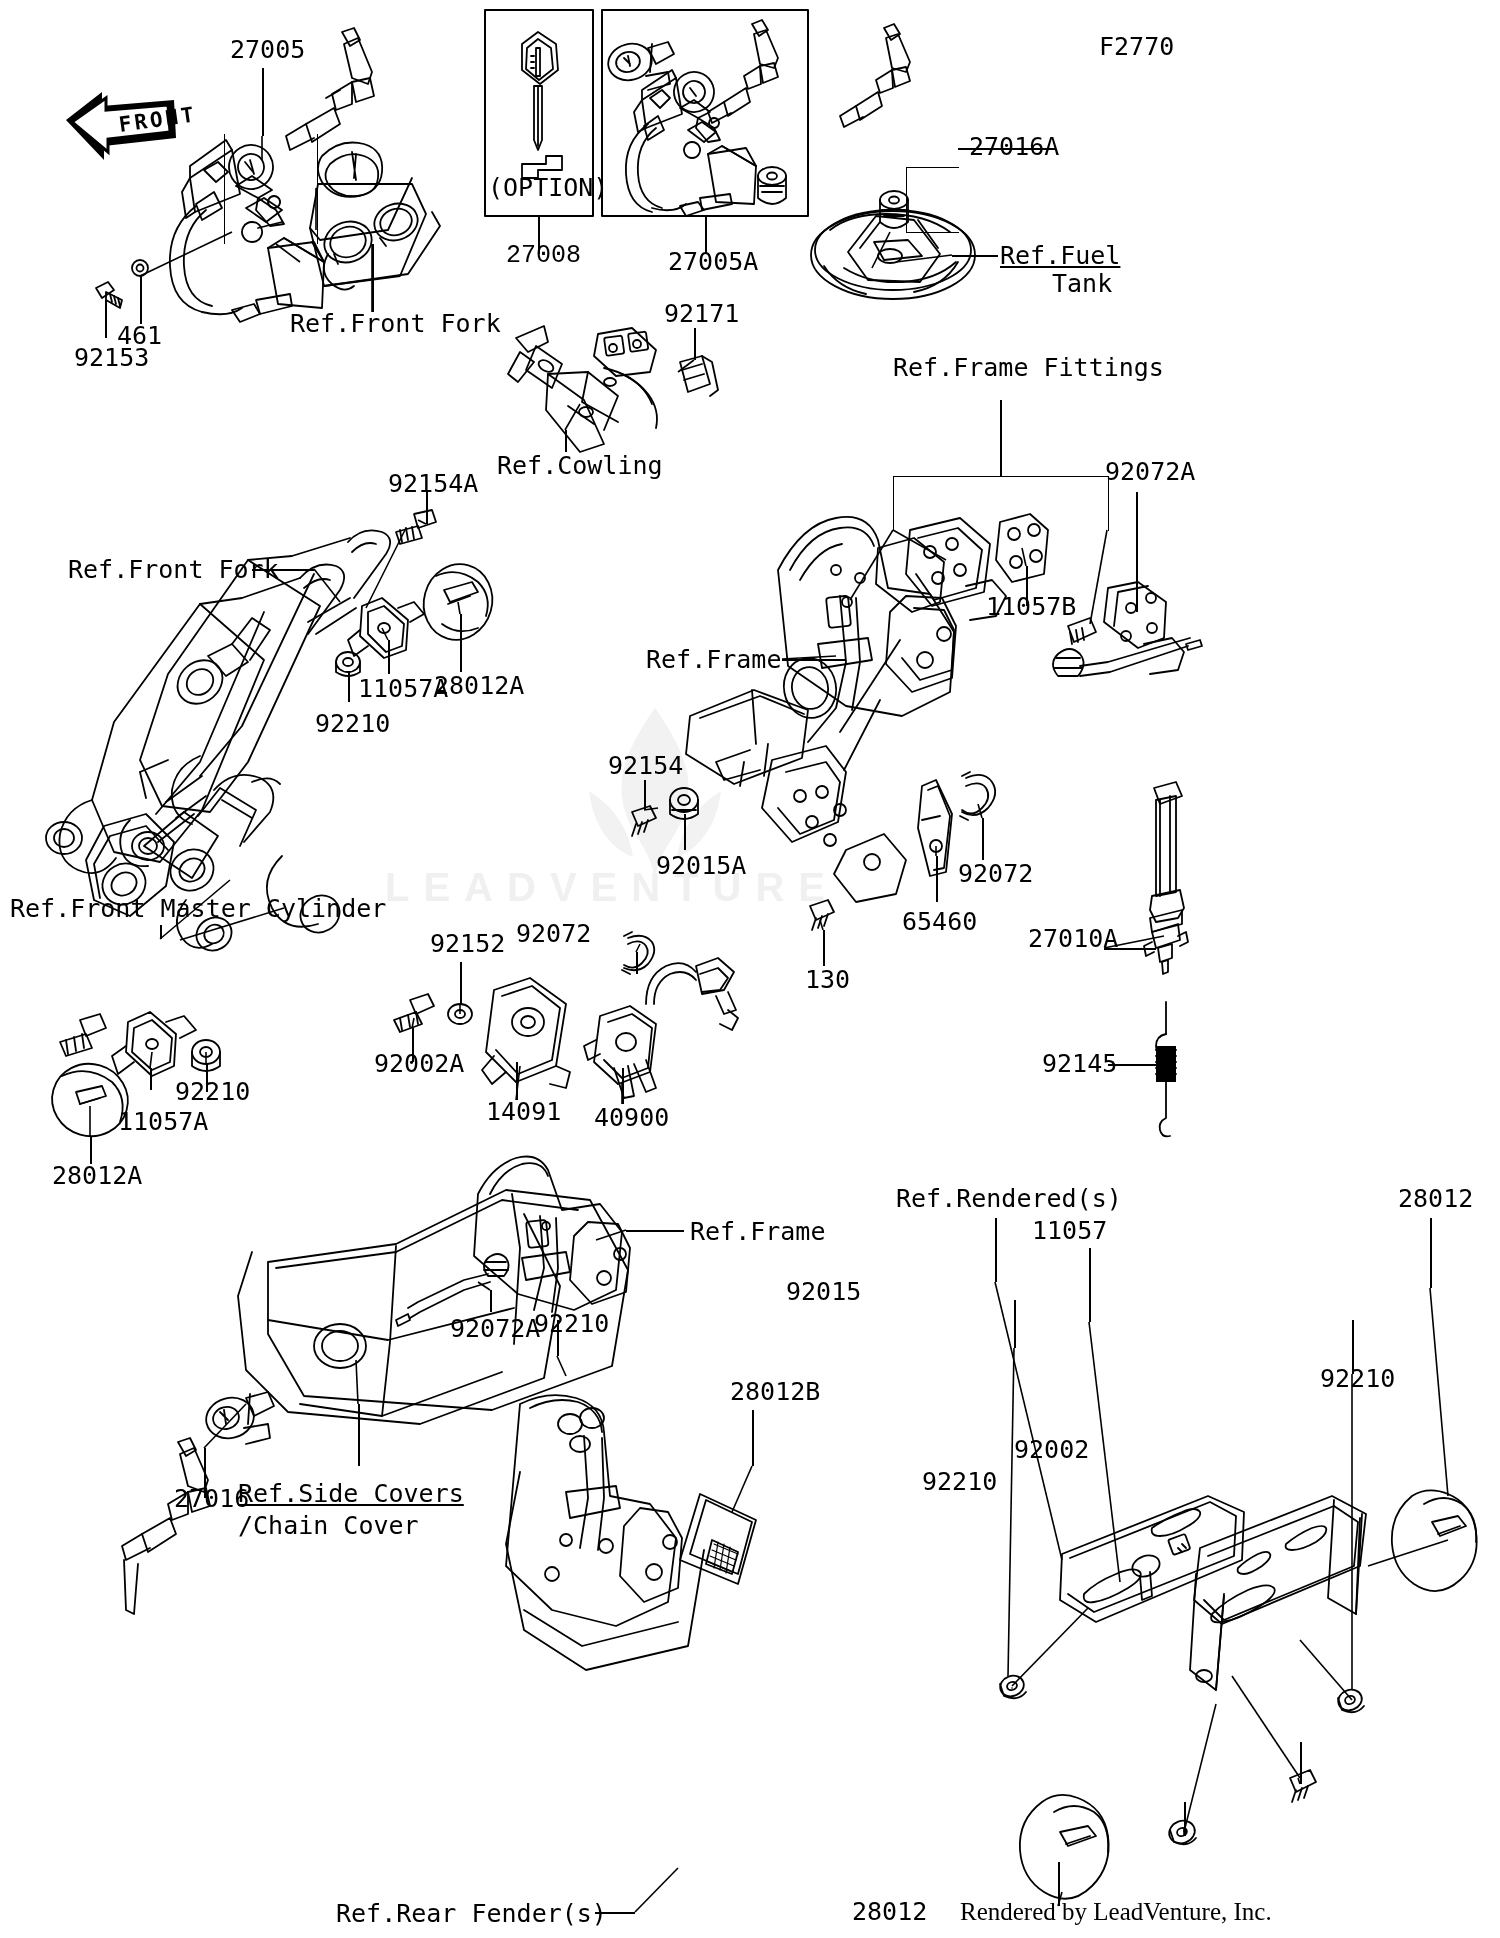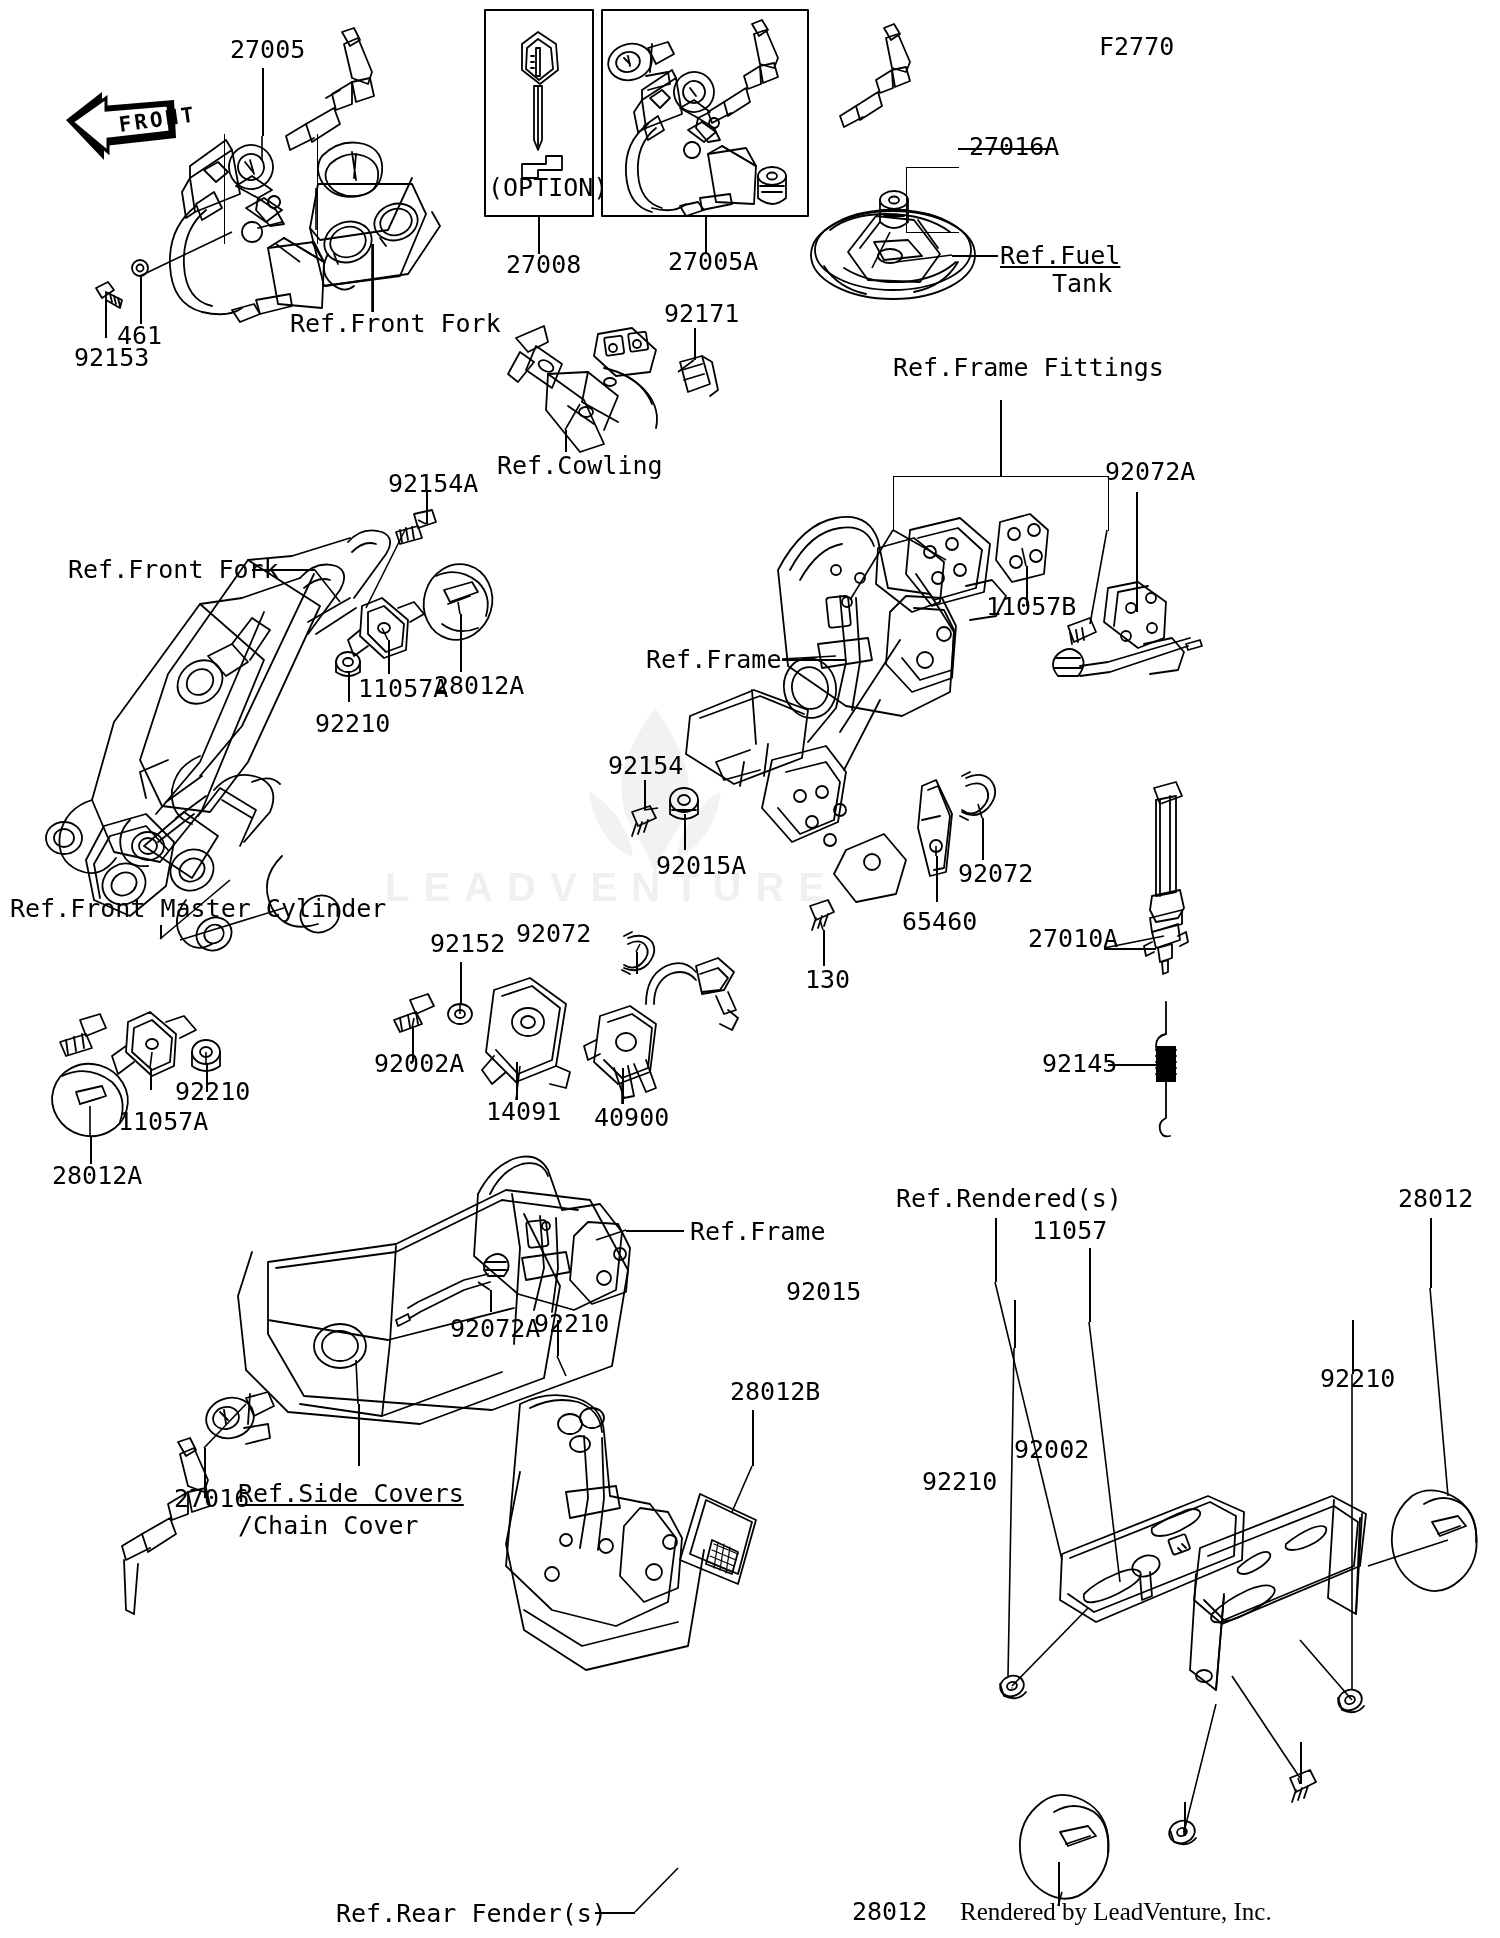--- a/index.html
+++ b/index.html
@@ -772,21 +772,21 @@
       <line x1="1300" y1="1778" x2="1232" y2="1676"></line>
       <line x1="1184" y1="1832" x2="1216" y2="1704"></line>
       <line x1="1448" y1="1540" x2="1368" y2="1566"></line>
     </g>
   </svg>
 
   <div class="lbl" style="left:230px;top:36px;">27005</div>
   <div class="lbl" style="left:74px;top:344px;">92153</div>
   <div class="lbl" style="left:117px;top:322px;">461</div>
   <div class="lbl ref" style="left:290px;top:310px;">Ref.Front Fork</div>
-  <div class="lbl" style="left:506px;top:251px;">27008</div>
+  <div class="lbl" style="left:506px;top:242px;font-family:Liberation Mono, monospace;">27008</div>
   <div class="lbl" style="left:488px;top:174px;">(OPTION)</div>
   <div class="lbl" style="left:668px;top:248px;">27005A</div>
   <div class="lbl" style="left:969px;top:133px;">27016A</div>
   <div class="lbl ref" style="left:1000px;top:242px;text-decoration:underline;">Ref.Fuel</div>
   <div class="lbl ref" style="left:1052px;top:270px;">Tank</div>
   <div class="lbl" style="left:664px;top:300px;">92171</div>
   <div class="lbl ref" style="left:497px;top:452px;">Ref.Cowling</div>
   <div class="lbl ref" style="left:893px;top:354px;">Ref.Frame Fittings</div>
   <div class="lbl" style="left:1105px;top:458px;">92072A</div>
   <div class="lbl" style="left:986px;top:593px;">11057B</div>

